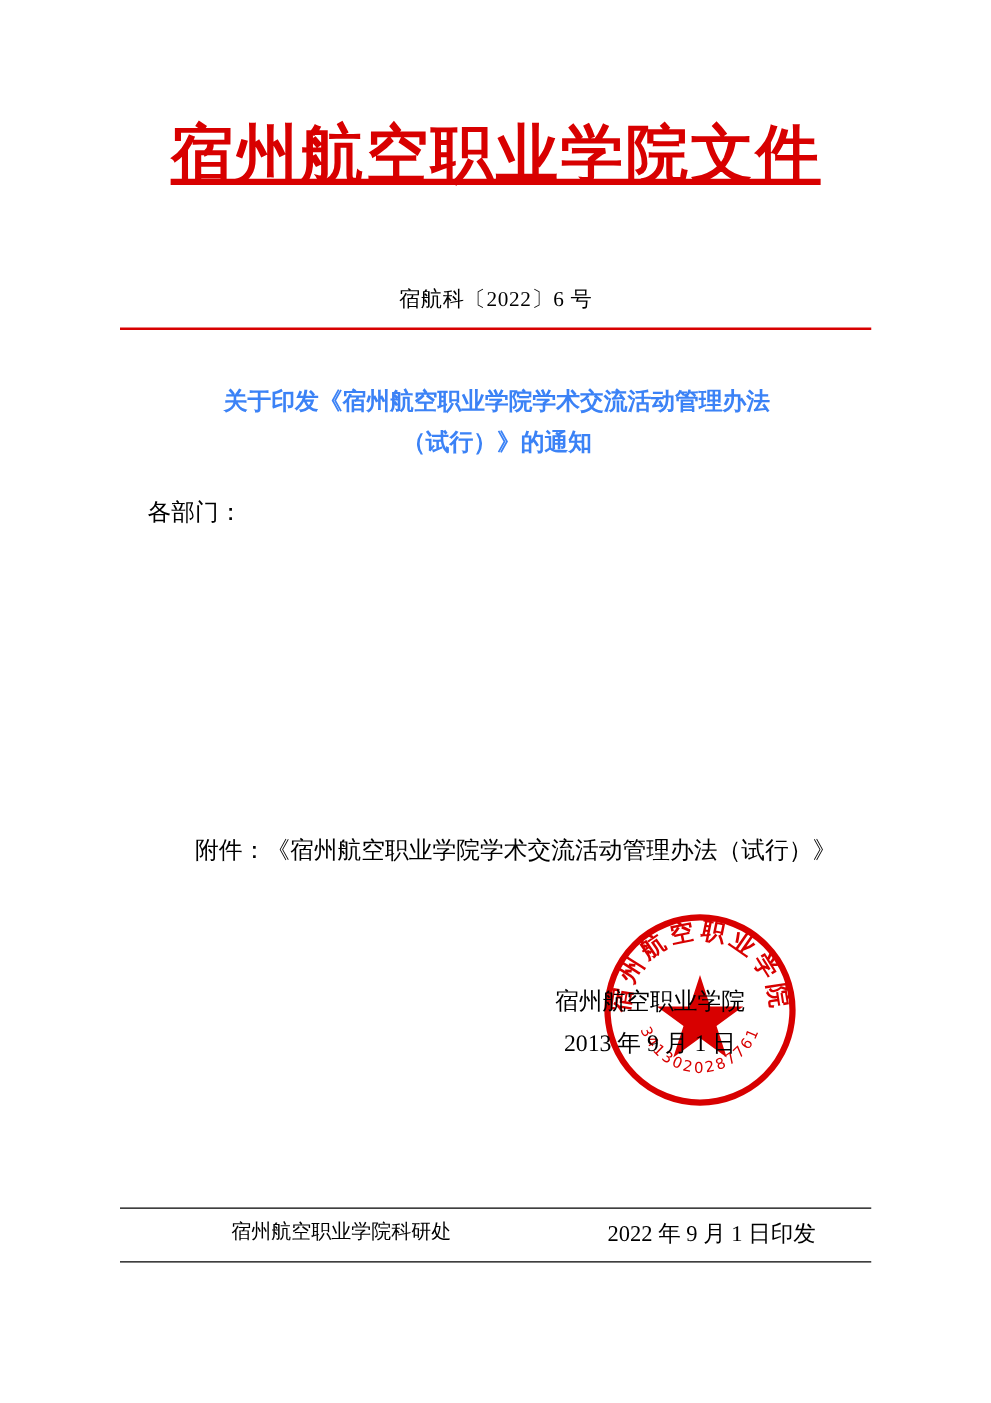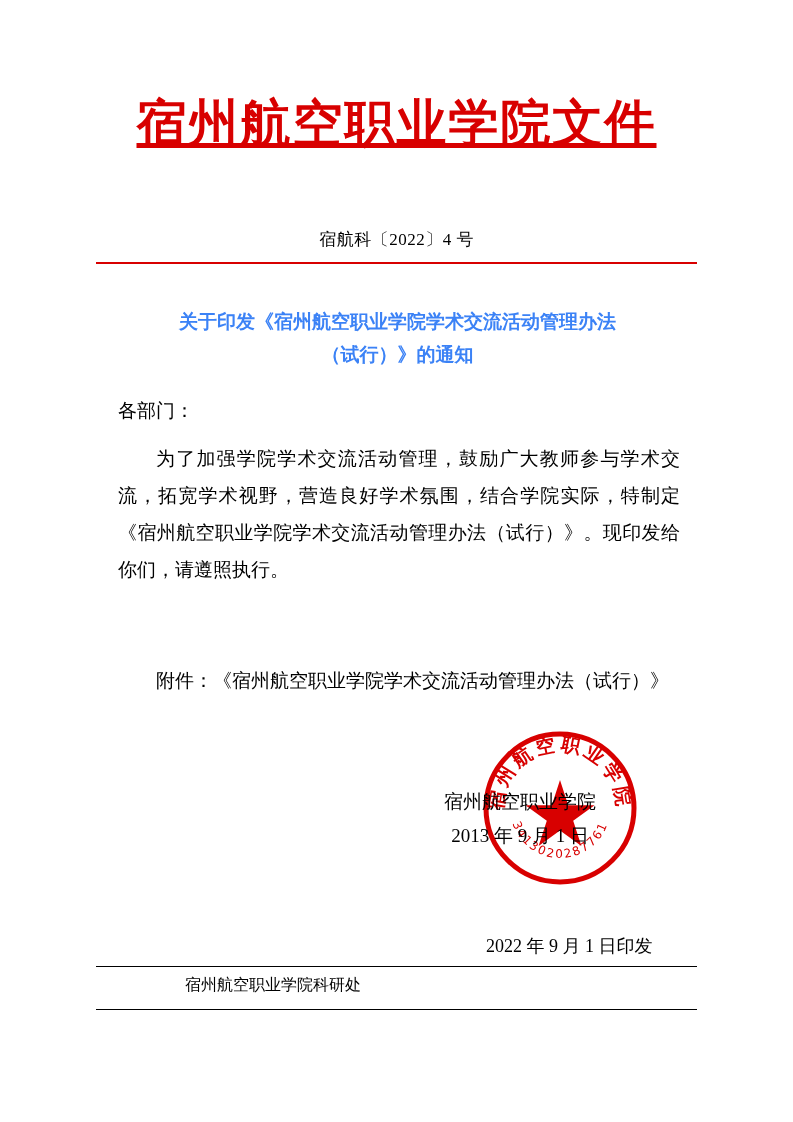--- a/index.html
+++ b/index.html
@@ -149,46 +149,45 @@
   .footer-left {
     position: absolute;
     left: 146px;
     top: 975px;
     font-size: 16px;
     margin-left: 39px;
   }
   .footer-right {
     position: absolute;
     left: 486px;
-    top: 934px;
+    top: 975px;
     font-size: 18px;
     text-align: right;
   }
 </style>
 </head>
 <body>
 
 <div class="page">
 
   <div class="doc-header">
     <div class="doc-title">宿州航空职业学院文件</div>
   </div>
 
-  <div class="doc-number">宿航科〔2022〕4 号</div>
+  <div class="doc-number">宿航科〔2022〕6 号</div>
 
   <div class="red-rule"></div>
 
   <div class="subject">
     <div>关于印发《宿州航空职业学院学术交流活动管理办法</div>
     <div>（试行）》的通知</div>
   </div>
 
   <div class="salutation">各部门：</div>
 
-  <div class="body-text indent2">为了加强学院学术交流活动管理，鼓励广大教师参与学术交流，拓宽学术视野，营造良好学术氛围，结合学院实际，特制定《宿州航空职业学院学术交流活动管理办法（试行）》。现印发给你们，请遵照执行。</div>
 
   <div class="attachment indent2">附件：《宿州航空职业学院学术交流活动管理办法（试行）》</div>
 
   <div class="seal">
     <svg width="160" height="160" viewBox="0 0 160 160" xmlns="http://www.w3.org/2000/svg">
       <circle cx="80" cy="80" r="74" fill="none" stroke="#d80000" stroke-width="5"></circle>
       <path id="sealTop" d="M 80,80 m -57,0 a 57,57 0 1 1 114,0" fill="none"></path>
       <path id="sealBottom" d="M 80,80 m -50,0 a 50,50 0 0 0 100,0" fill="none"></path>
       <text fill="#d80000" font-size="19" font-family="DejaVu Serif, serif" font-weight="bold" letter-spacing="4">
         <textPath href="#sealTop" startOffset="50%" text-anchor="middle">宿州航空职业学院</textPath>

